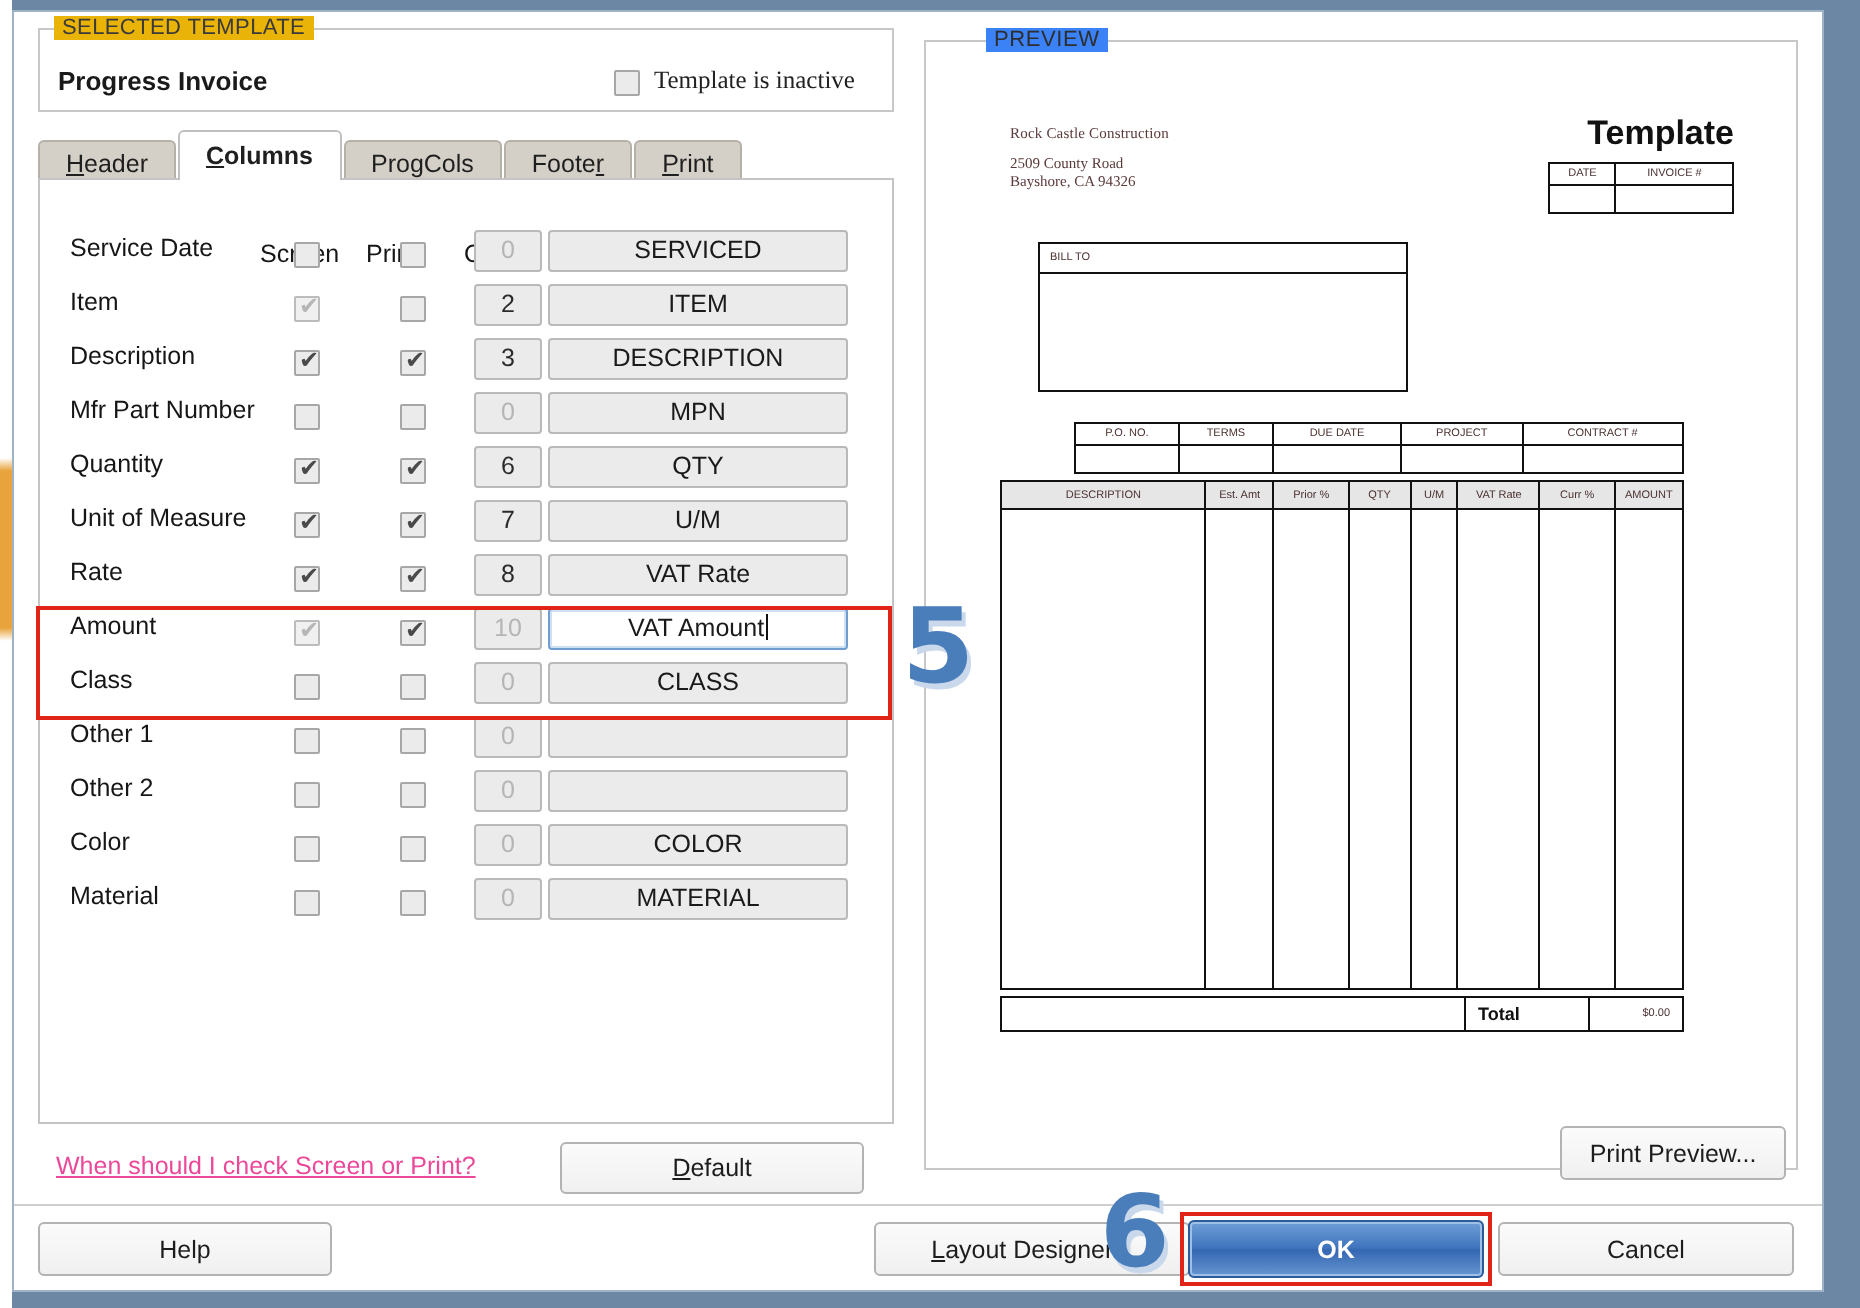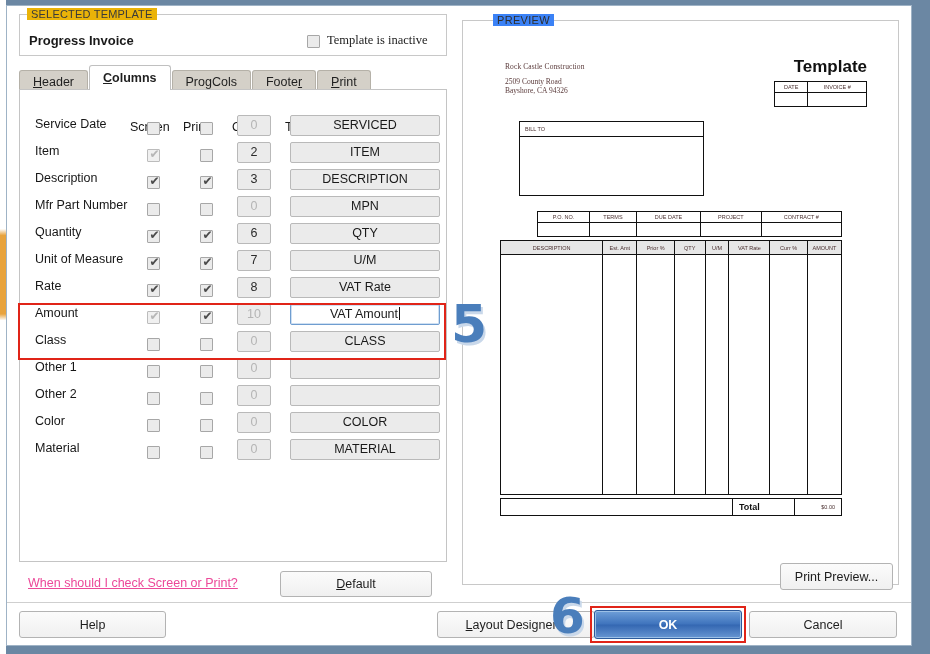--- a/index.html
+++ b/index.html
@@ -98,21 +98,21 @@
   .grow {
     position: relative; height: 27px; text-align: center;
   }
   .grow .rlabel {
     position: absolute; left: 15px; top: 5px;
     font-size: 12.5px; color: #161616; white-space: nowrap;
   }
   .grow .c-screen { position: absolute; left: 127px; top: 9px; }
   .grow .c-print  { position: absolute; left: 180px; top: 9px; }
   .grow .c-order  { position: absolute; left: 217px; top: 3px; }
-  .grow .c-title  { position: absolute; left: 270px; top: 3px; }
+  .grow .c-title  { position: absolute; left: 254px; top: 3px; }
 
   .num-in {
     width: 34px; height: 21px;
     border: 1px solid #b9b9b9; background: #ebebeb; border-radius: 2px;
     font-size: 12.5px; color: #2b2b2b; padding: 0 4px;
     line-height: 19px;
   }
   .num-in.dim { color: #b5b5b5; }
 
   .txt-in {

